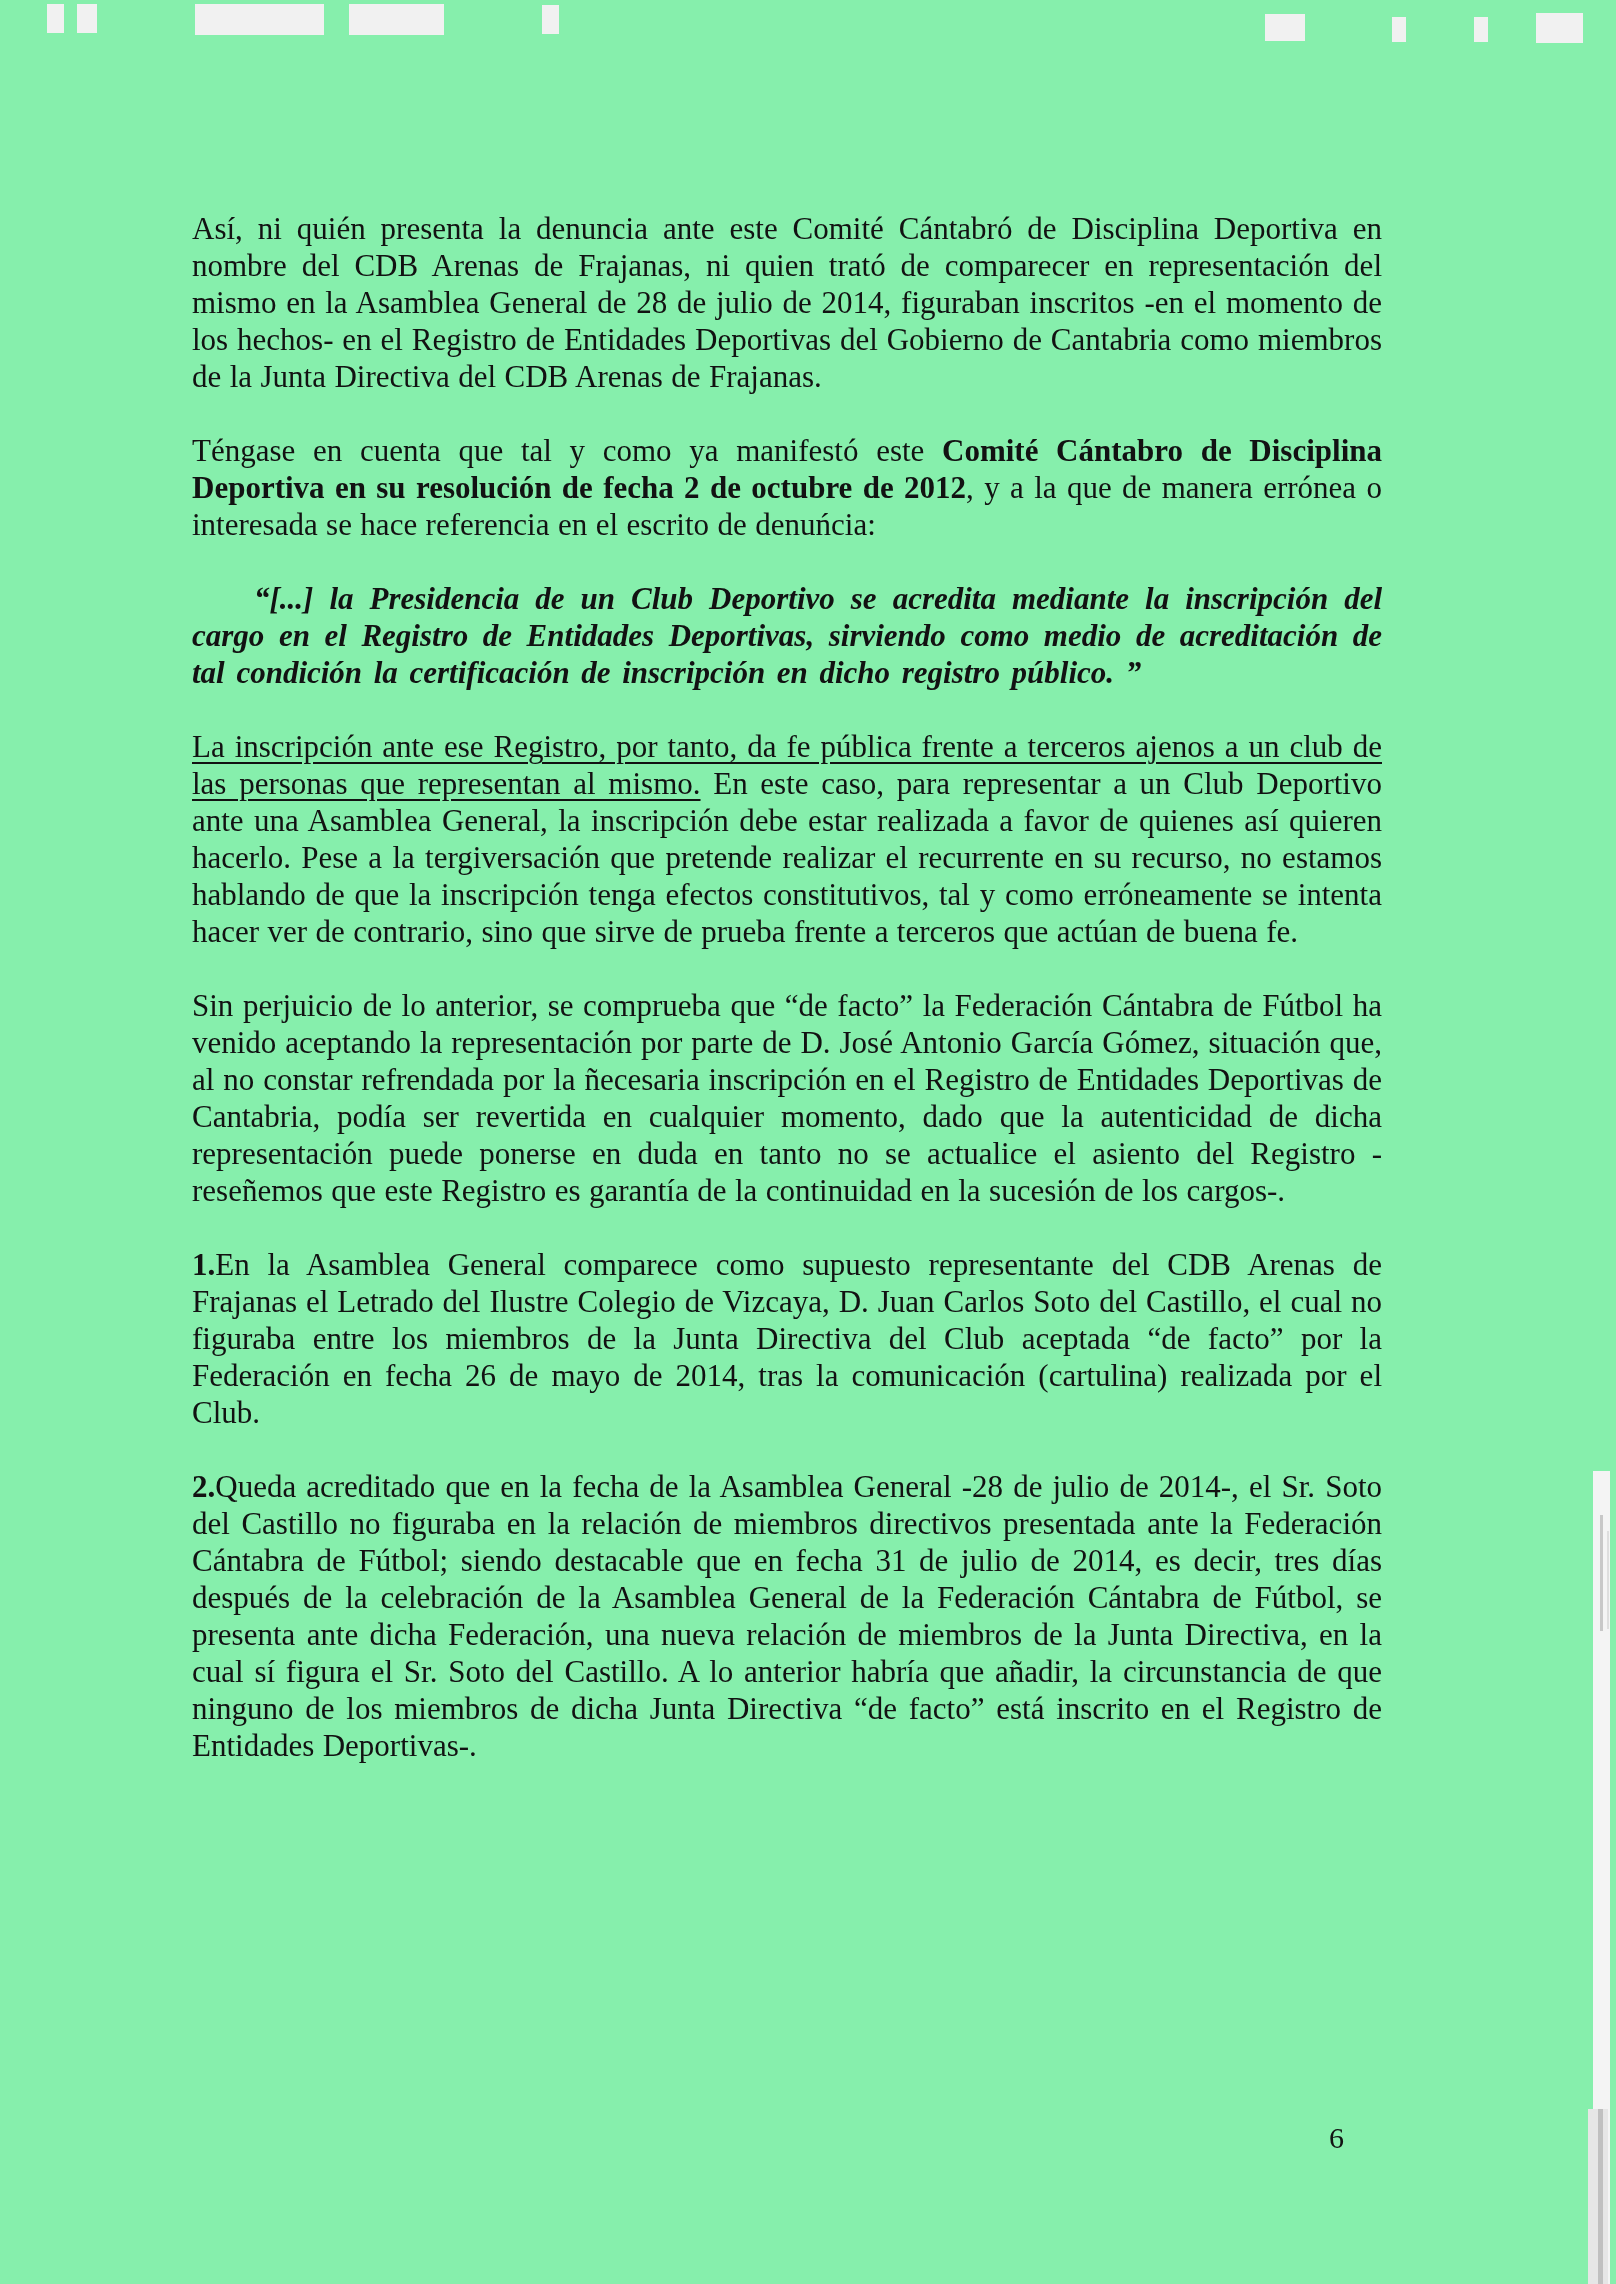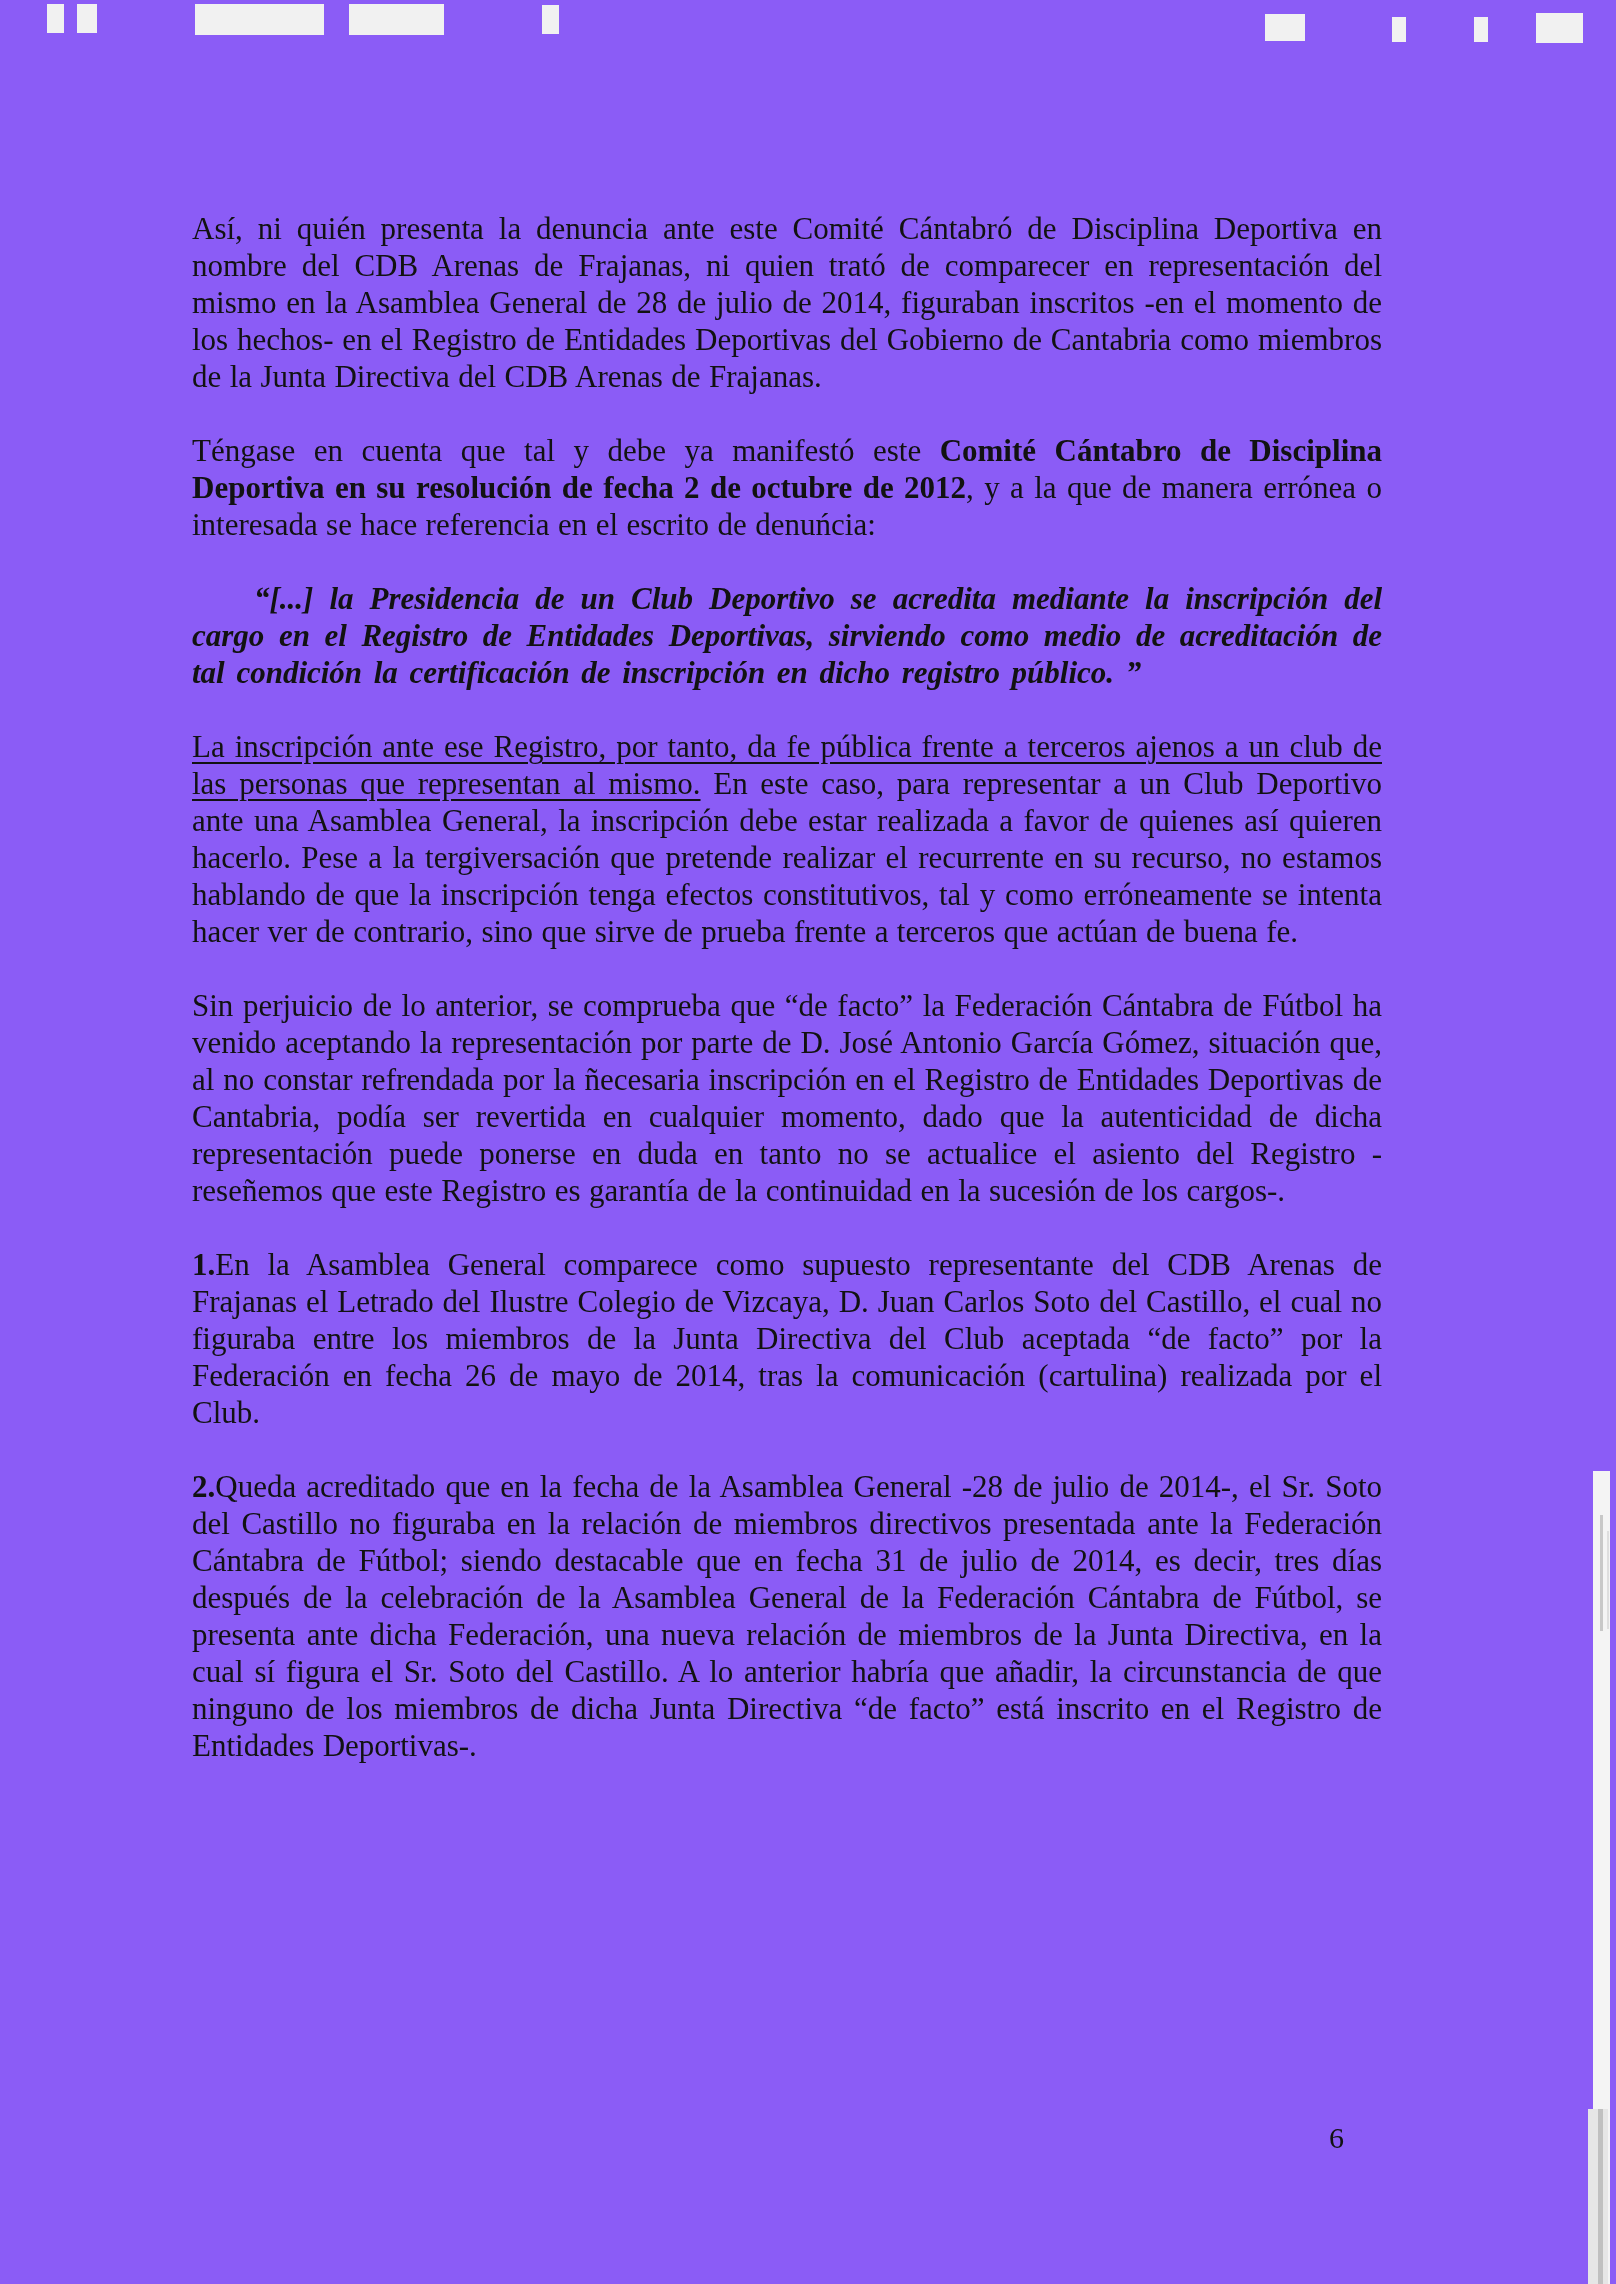--- a/index.html
+++ b/index.html
@@ -4,21 +4,21 @@
 <style>
   html, body {
     margin: 0;
     padding: 0;
     background: #fdfdfd;
   }
   .page {
     position: relative;
     width: 1617px;
     height: 2284px;
-    background: #8b5cf6;
+    background: #86efac;
     overflow: hidden;
     font-family: "Liberation Serif", "DejaVu Serif", serif;
     color: #121212;
   }
   .content {
     position: absolute;
     left: 192px;
     top: 210px;
     width: 1190px;
   }
@@ -109,21 +109,21 @@
   <div class="streak-band"></div>
   <div class="streak-line-mid"></div>
   <div class="streak-line-mid2"></div>
   <div class="streak-bottom"></div>
   <div class="streak-bottom-core"></div>
 
   <div class="content">
 
     <p class="para"><span>Así, ni quién presenta la denuncia ante este Comité Cántabró de Disciplina Deportiva en nombre del CDB Arenas de Frajanas, ni quien trató de comparecer en representación del mismo en la Asamblea General de 28 de julio de 2014, figuraban inscritos -en el momento de los hechos- en el Registro de Entidades Deportivas del Gobierno de Cantabria como miembros de la Junta Directiva del CDB Arenas de Frajanas.</span></p>
 
-    <p class="para"><span>Téngase en cuenta que tal y debe ya manifestó este </span><b>Comité Cántabro de Disciplina Deportiva en su resolución de fecha 2 de octubre de 2012</b><span>, y a la que de manera errónea o interesada se hace referencia en el escrito de denuńcia:</span></p>
+    <p class="para"><span>Téngase en cuenta que tal y como ya manifestó este </span><b>Comité Cántabro de Disciplina Deportiva en su resolución de fecha 2 de octubre de 2012</b><span>, y a la que de manera errónea o interesada se hace referencia en el escrito de denuńcia:</span></p>
 
     <p class="para quote"><span>“[...] la Presidencia de un Club Deportivo se acredita mediante la inscripción del cargo en el Registro de Entidades Deportivas, sirviendo como medio de acreditación de tal condición la certificación de inscripción en dicho registro público. ”</span></p>
 
     <p class="para"><span class="underline">La inscripción ante ese Registro, por tanto, da fe pública frente a terceros ajenos a un club de las personas que representan al mismo.</span><span> En este caso, para representar a un Club Deportivo ante una Asamblea General, la inscripción debe estar realizada a favor de quienes así quieren hacerlo. Pese a la tergiversación que pretende realizar el recurrente en su recurso, no estamos hablando de que la inscripción tenga efectos constitutivos, tal y como erróneamente se intenta hacer ver de contrario, sino que sirve de prueba frente a terceros que actúan de buena fe.</span></p>
 
     <p class="para"><span>Sin perjuicio de lo anterior, se comprueba que “de facto” la Federación Cántabra de Fútbol ha venido aceptando la representación por parte de D. José Antonio García Gómez, situación que, al no constar refrendada por la ñecesaria inscripción en el Registro de Entidades Deportivas de Cantabria, podía ser revertida en cualquier momento, dado que la autenticidad de dicha representación puede ponerse en duda en tanto no se actualice el asiento del Registro -reseñemos que este Registro es garantía de la continuidad en la sucesión de los cargos-.</span></p>
 
 
     <p class="para"><b>1.</b><span>En la Asamblea General comparece como supuesto representante del CDB Arenas de Frajanas el Letrado del Ilustre Colegio de Vizcaya, D. Juan Carlos Soto del Castillo, el cual no figuraba entre los miembros de la Junta Directiva del Club aceptada “de facto” por la Federación en fecha 26 de mayo de 2014, tras la comunicación (cartulina) realizada por el Club.</span></p>
 

